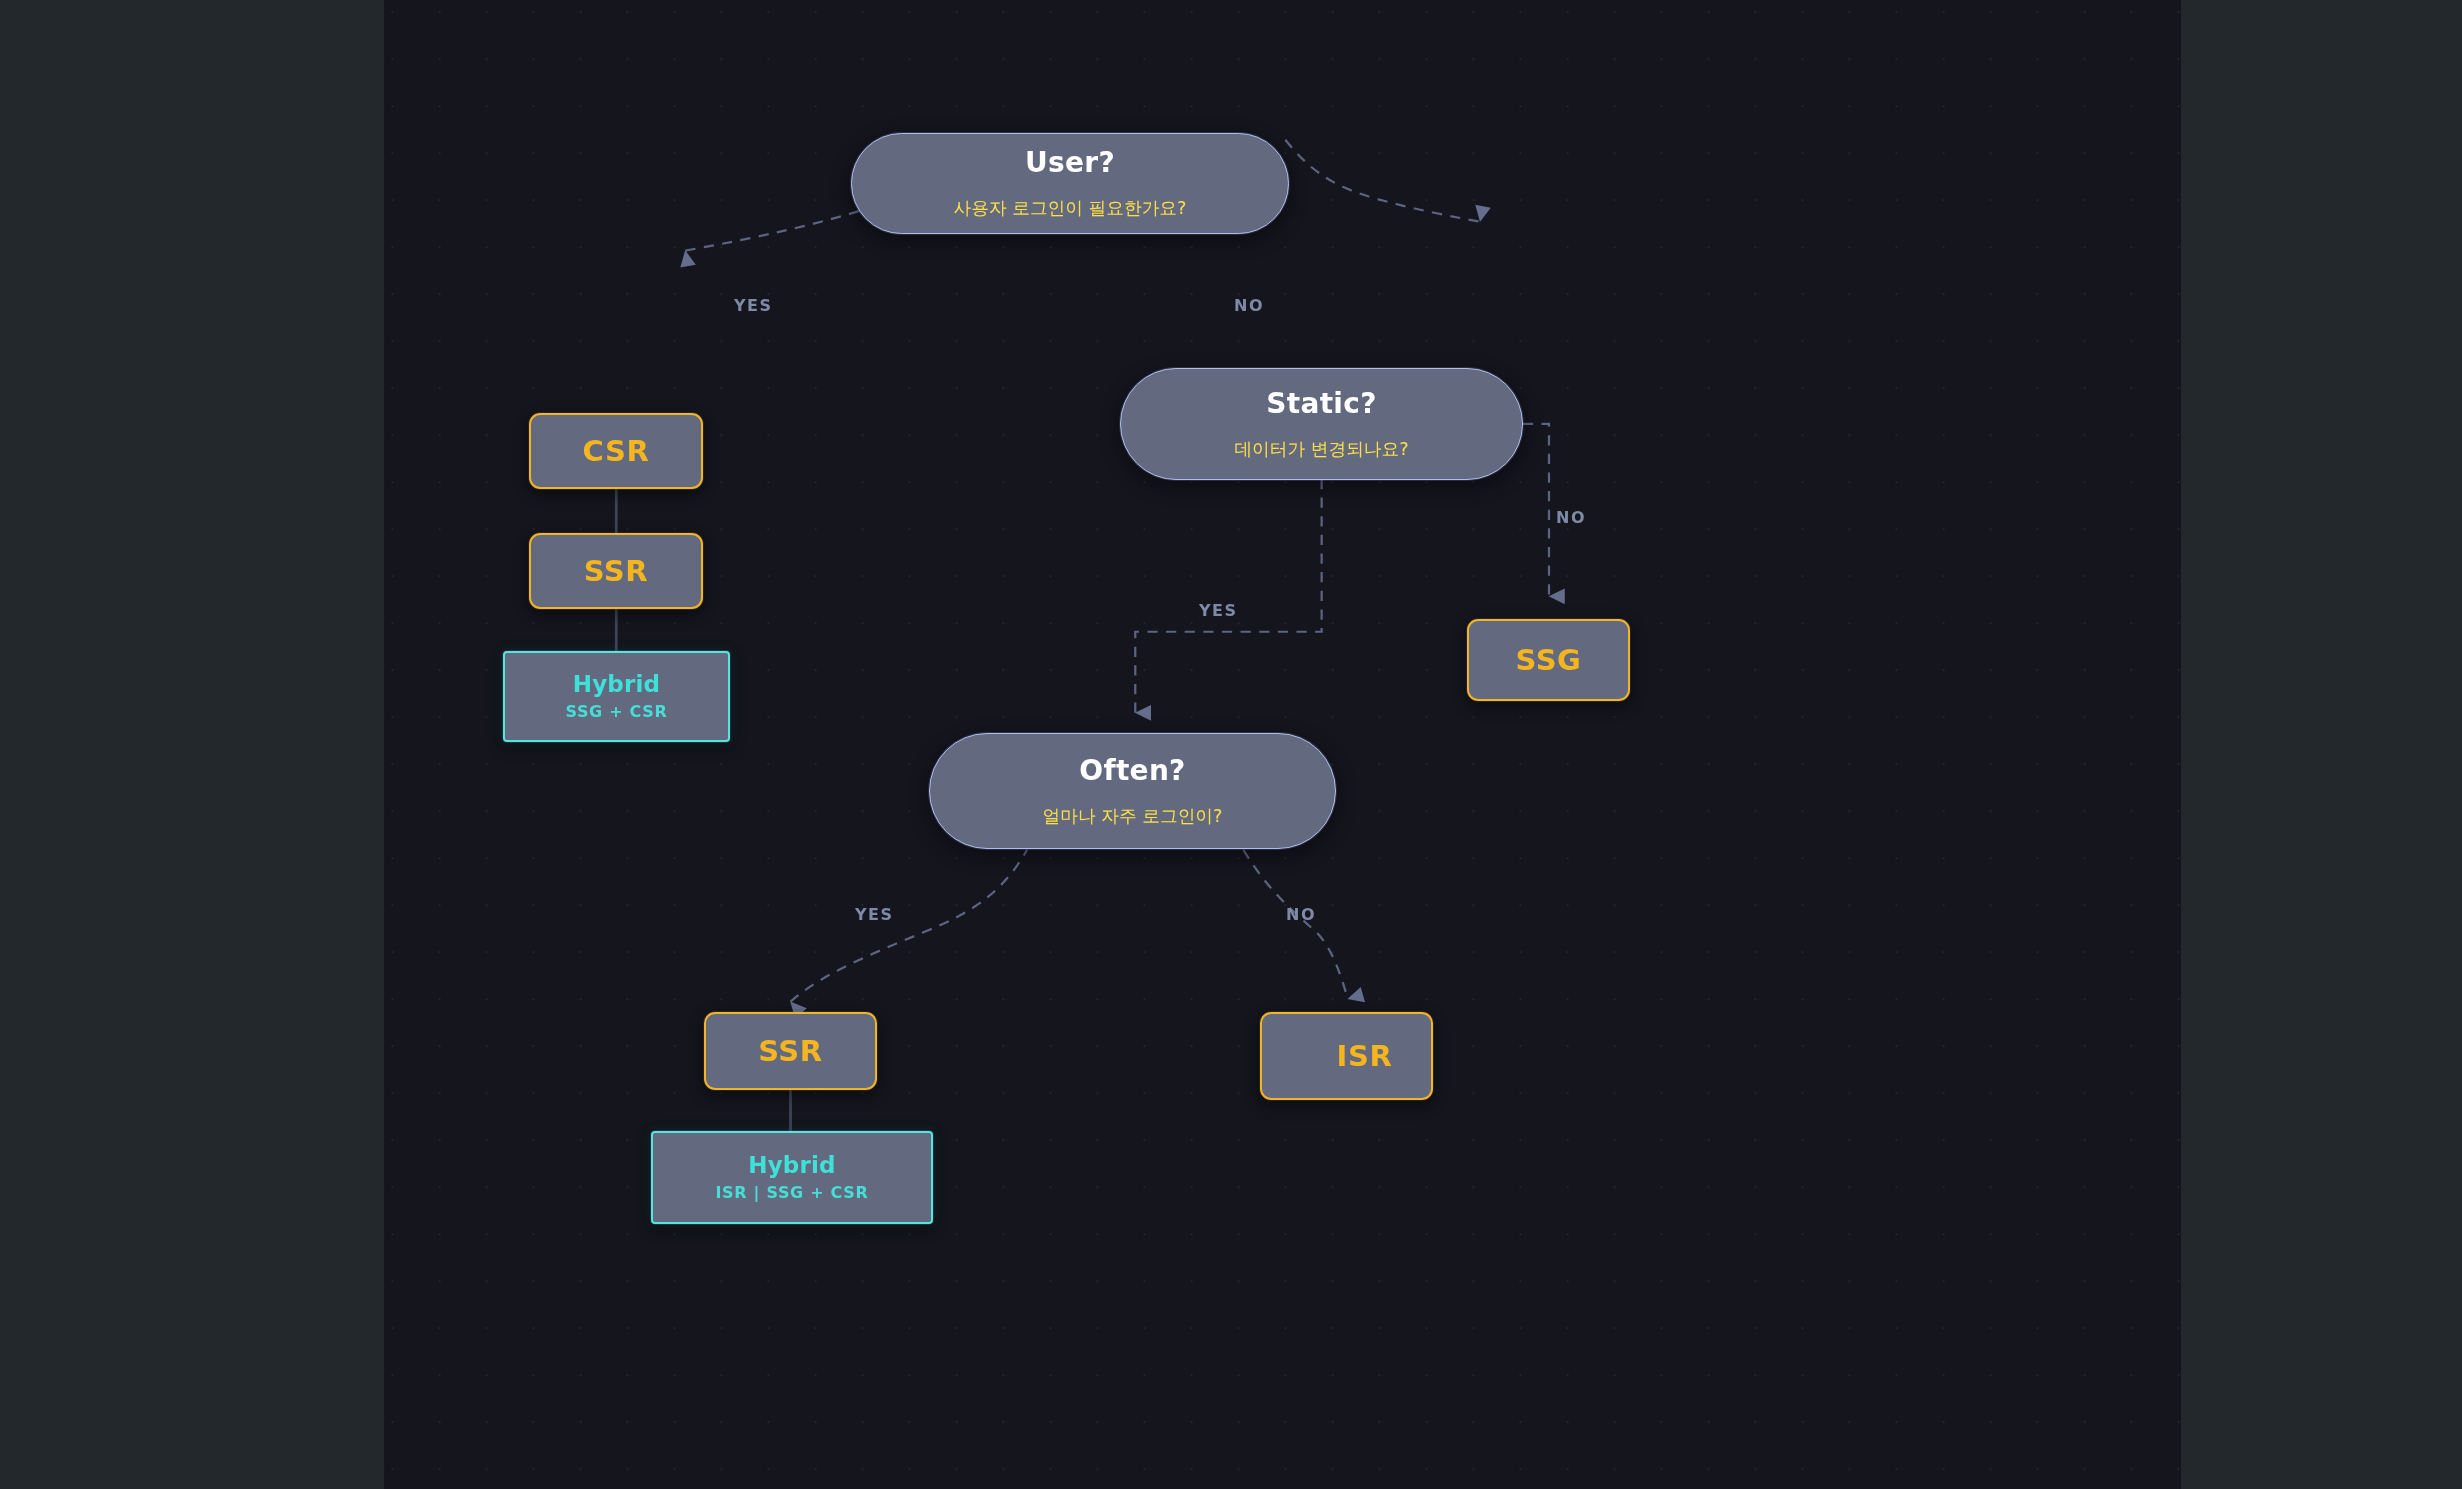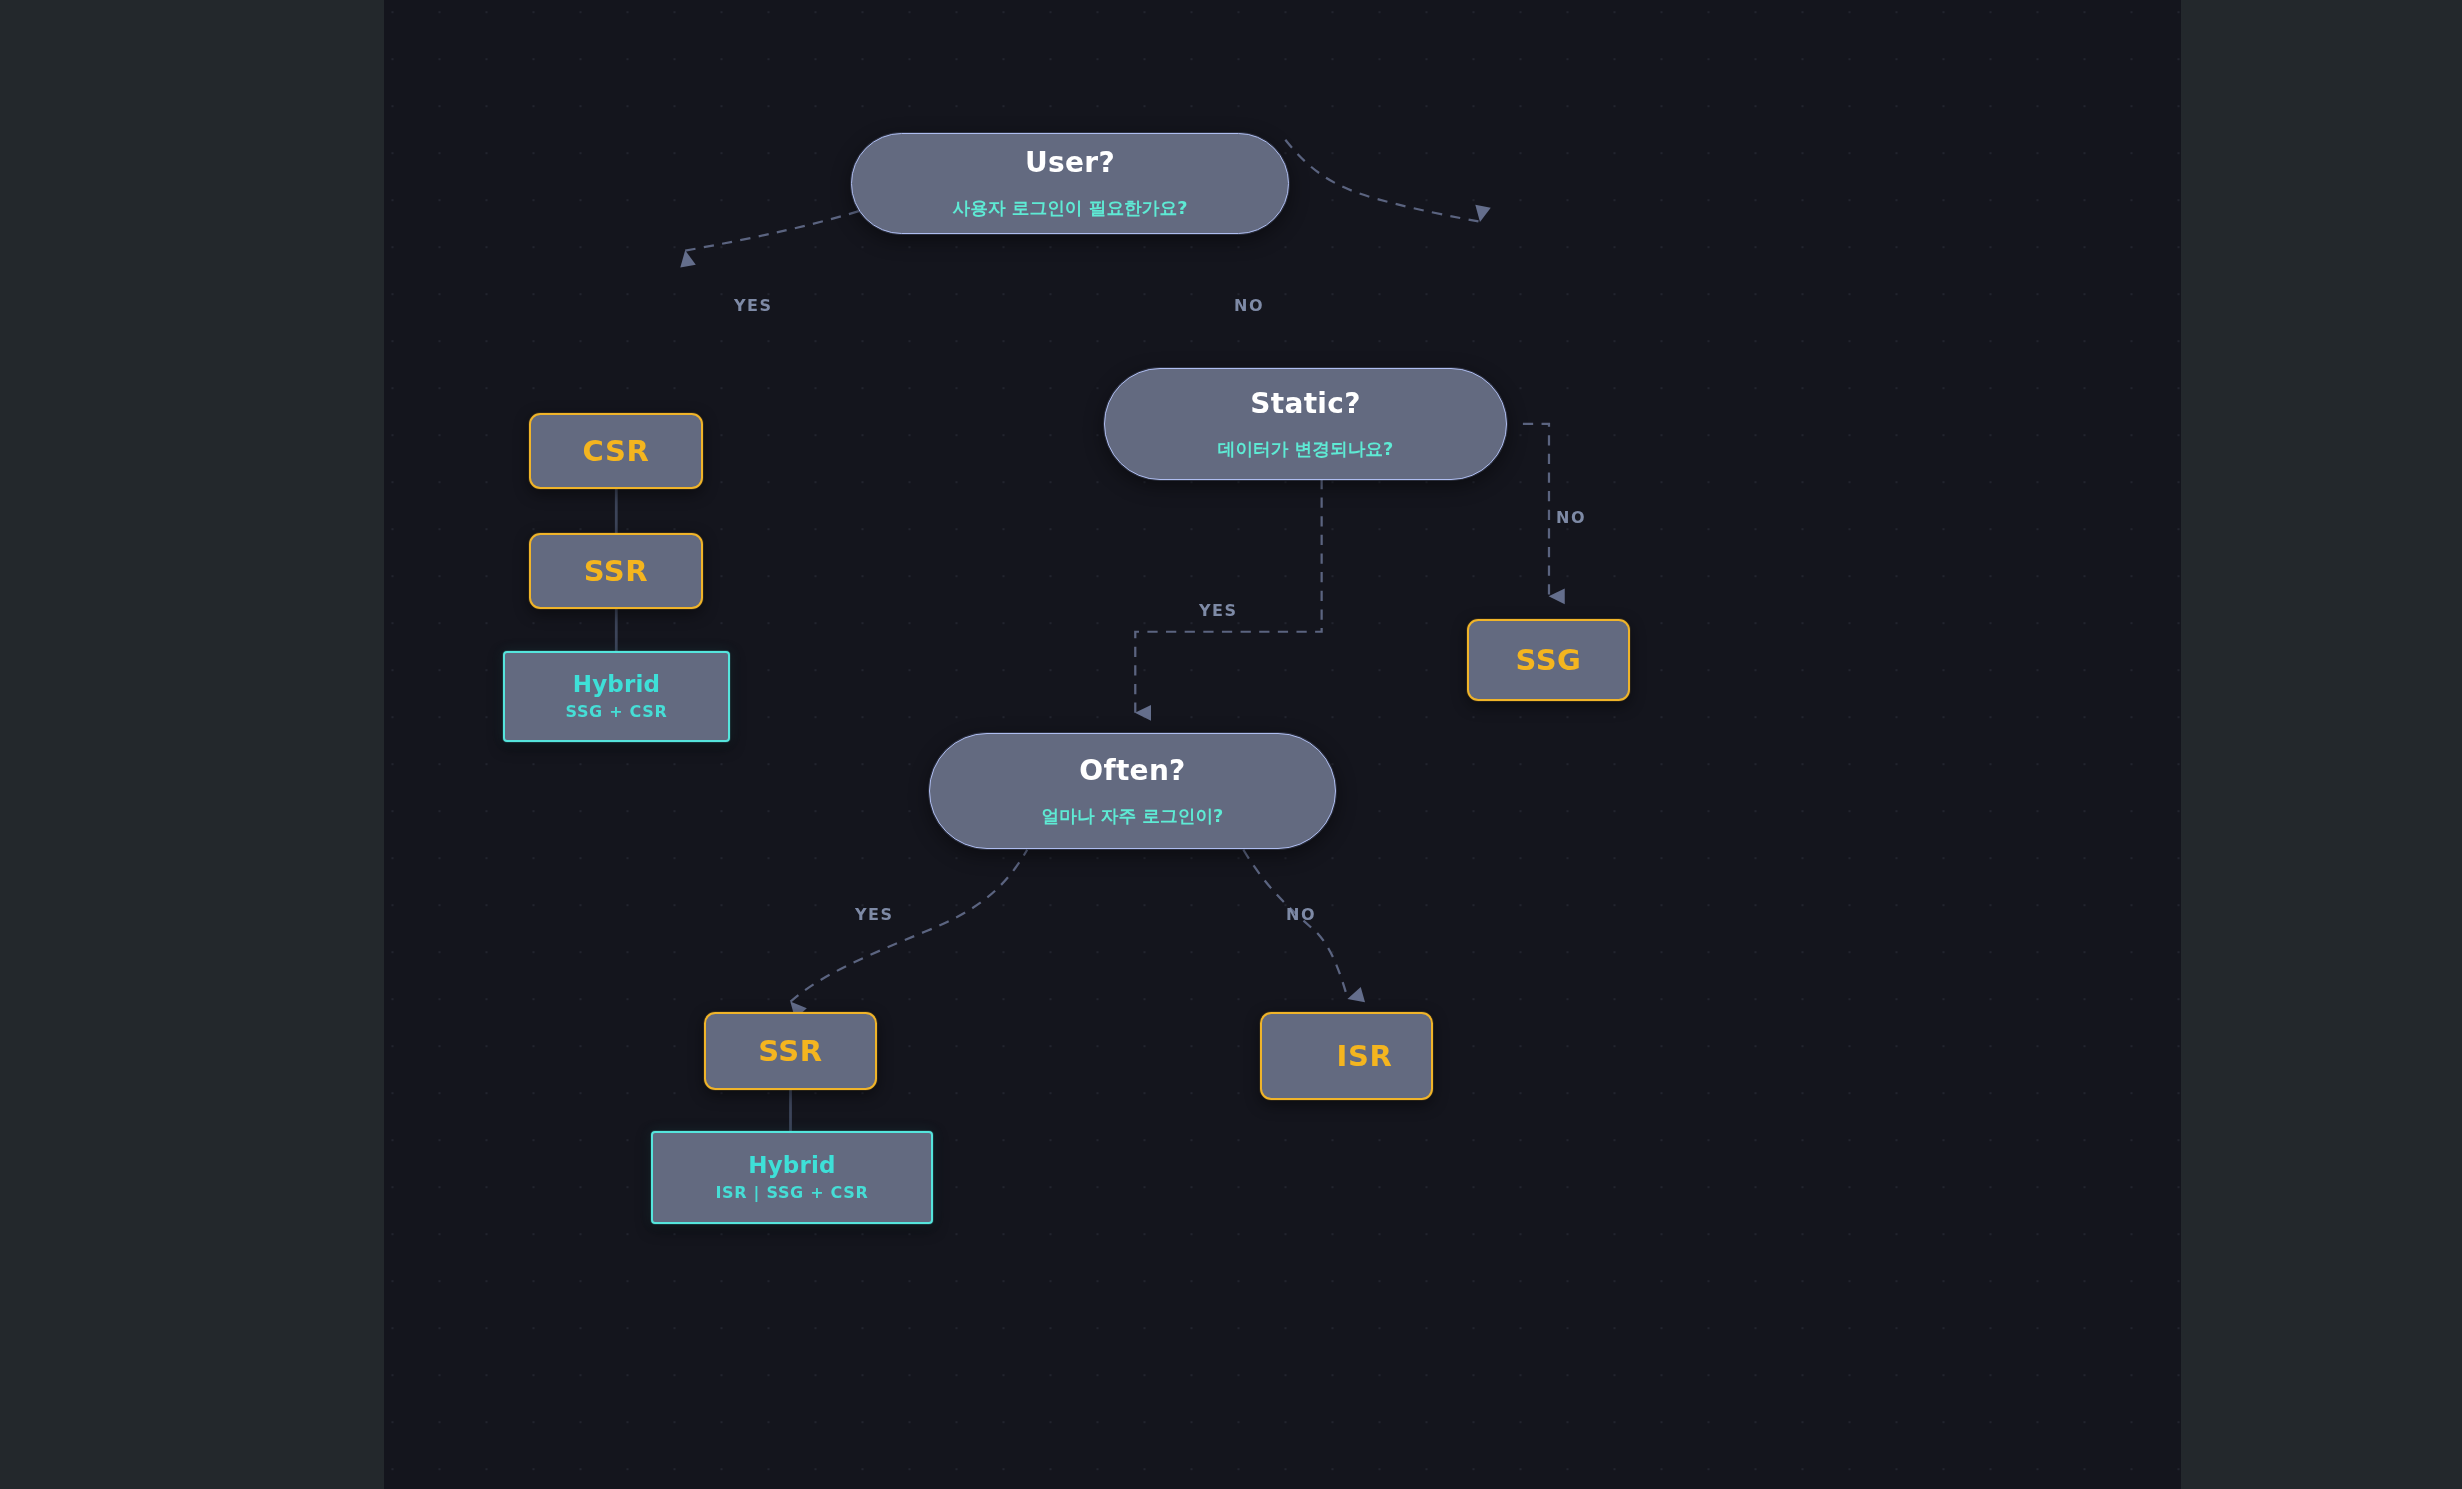--- a/index.html
+++ b/index.html
@@ -63,23 +63,23 @@
     box-shadow: 0 0 0 0.9px rgba(174,189,240,.18), 0 5.6px 20.5px rgba(0,0,0,.45);
   }
   .node.decision .title {
     color: #ffffff;
     font-size: 28px;
     font-weight: 700;
     letter-spacing: 0.3px;
     line-height: 1.08;
   }
   .node.decision .subtitle {
-    color: #5eead4;
+    color: #fde047;
     font-size: 17.7px;
-    font-weight: 700;
+    font-weight: 400;
     margin-top: 21px;
     line-height: 1.1;
   }
 
   
   .node.result {
     border: 2.8px solid #f0b429;
     border-radius: 11.2px;
     box-shadow: 0 0 0 0.9px rgba(240,180,41,.12), 0 4.7px 15px rgba(0,0,0,.45);
   }
@@ -177,21 +177,21 @@
 
     <div class="node result" style="left:145px; top:533px; width:174px; height:76px;">
       <div class="title">SSR</div>
     </div>
 
     <div class="node hybrid" style="left:119px; top:651px; width:227px; height:91px;">
       <div class="title">Hybrid</div>
       <div class="subtitle">SSG + CSR</div>
     </div>
 
-    <div class="node decision" style="left:720px; top:368px; width:403px; height:112px;">
+    <div class="node decision" style="left:736px; top:368px; width:403px; height:112px;">
       <div class="title">Static?</div>
       <div class="subtitle">데이터가 변경되나요?</div>
     </div>
 
     <div class="node result" style="left:1083px; top:619px; width:163px; height:82px;">
       <div class="title">SSG</div>
     </div>
 
     <div class="node decision" style="left:545px; top:733px; width:407px; height:116px;">
       <div class="title">Often?</div>

